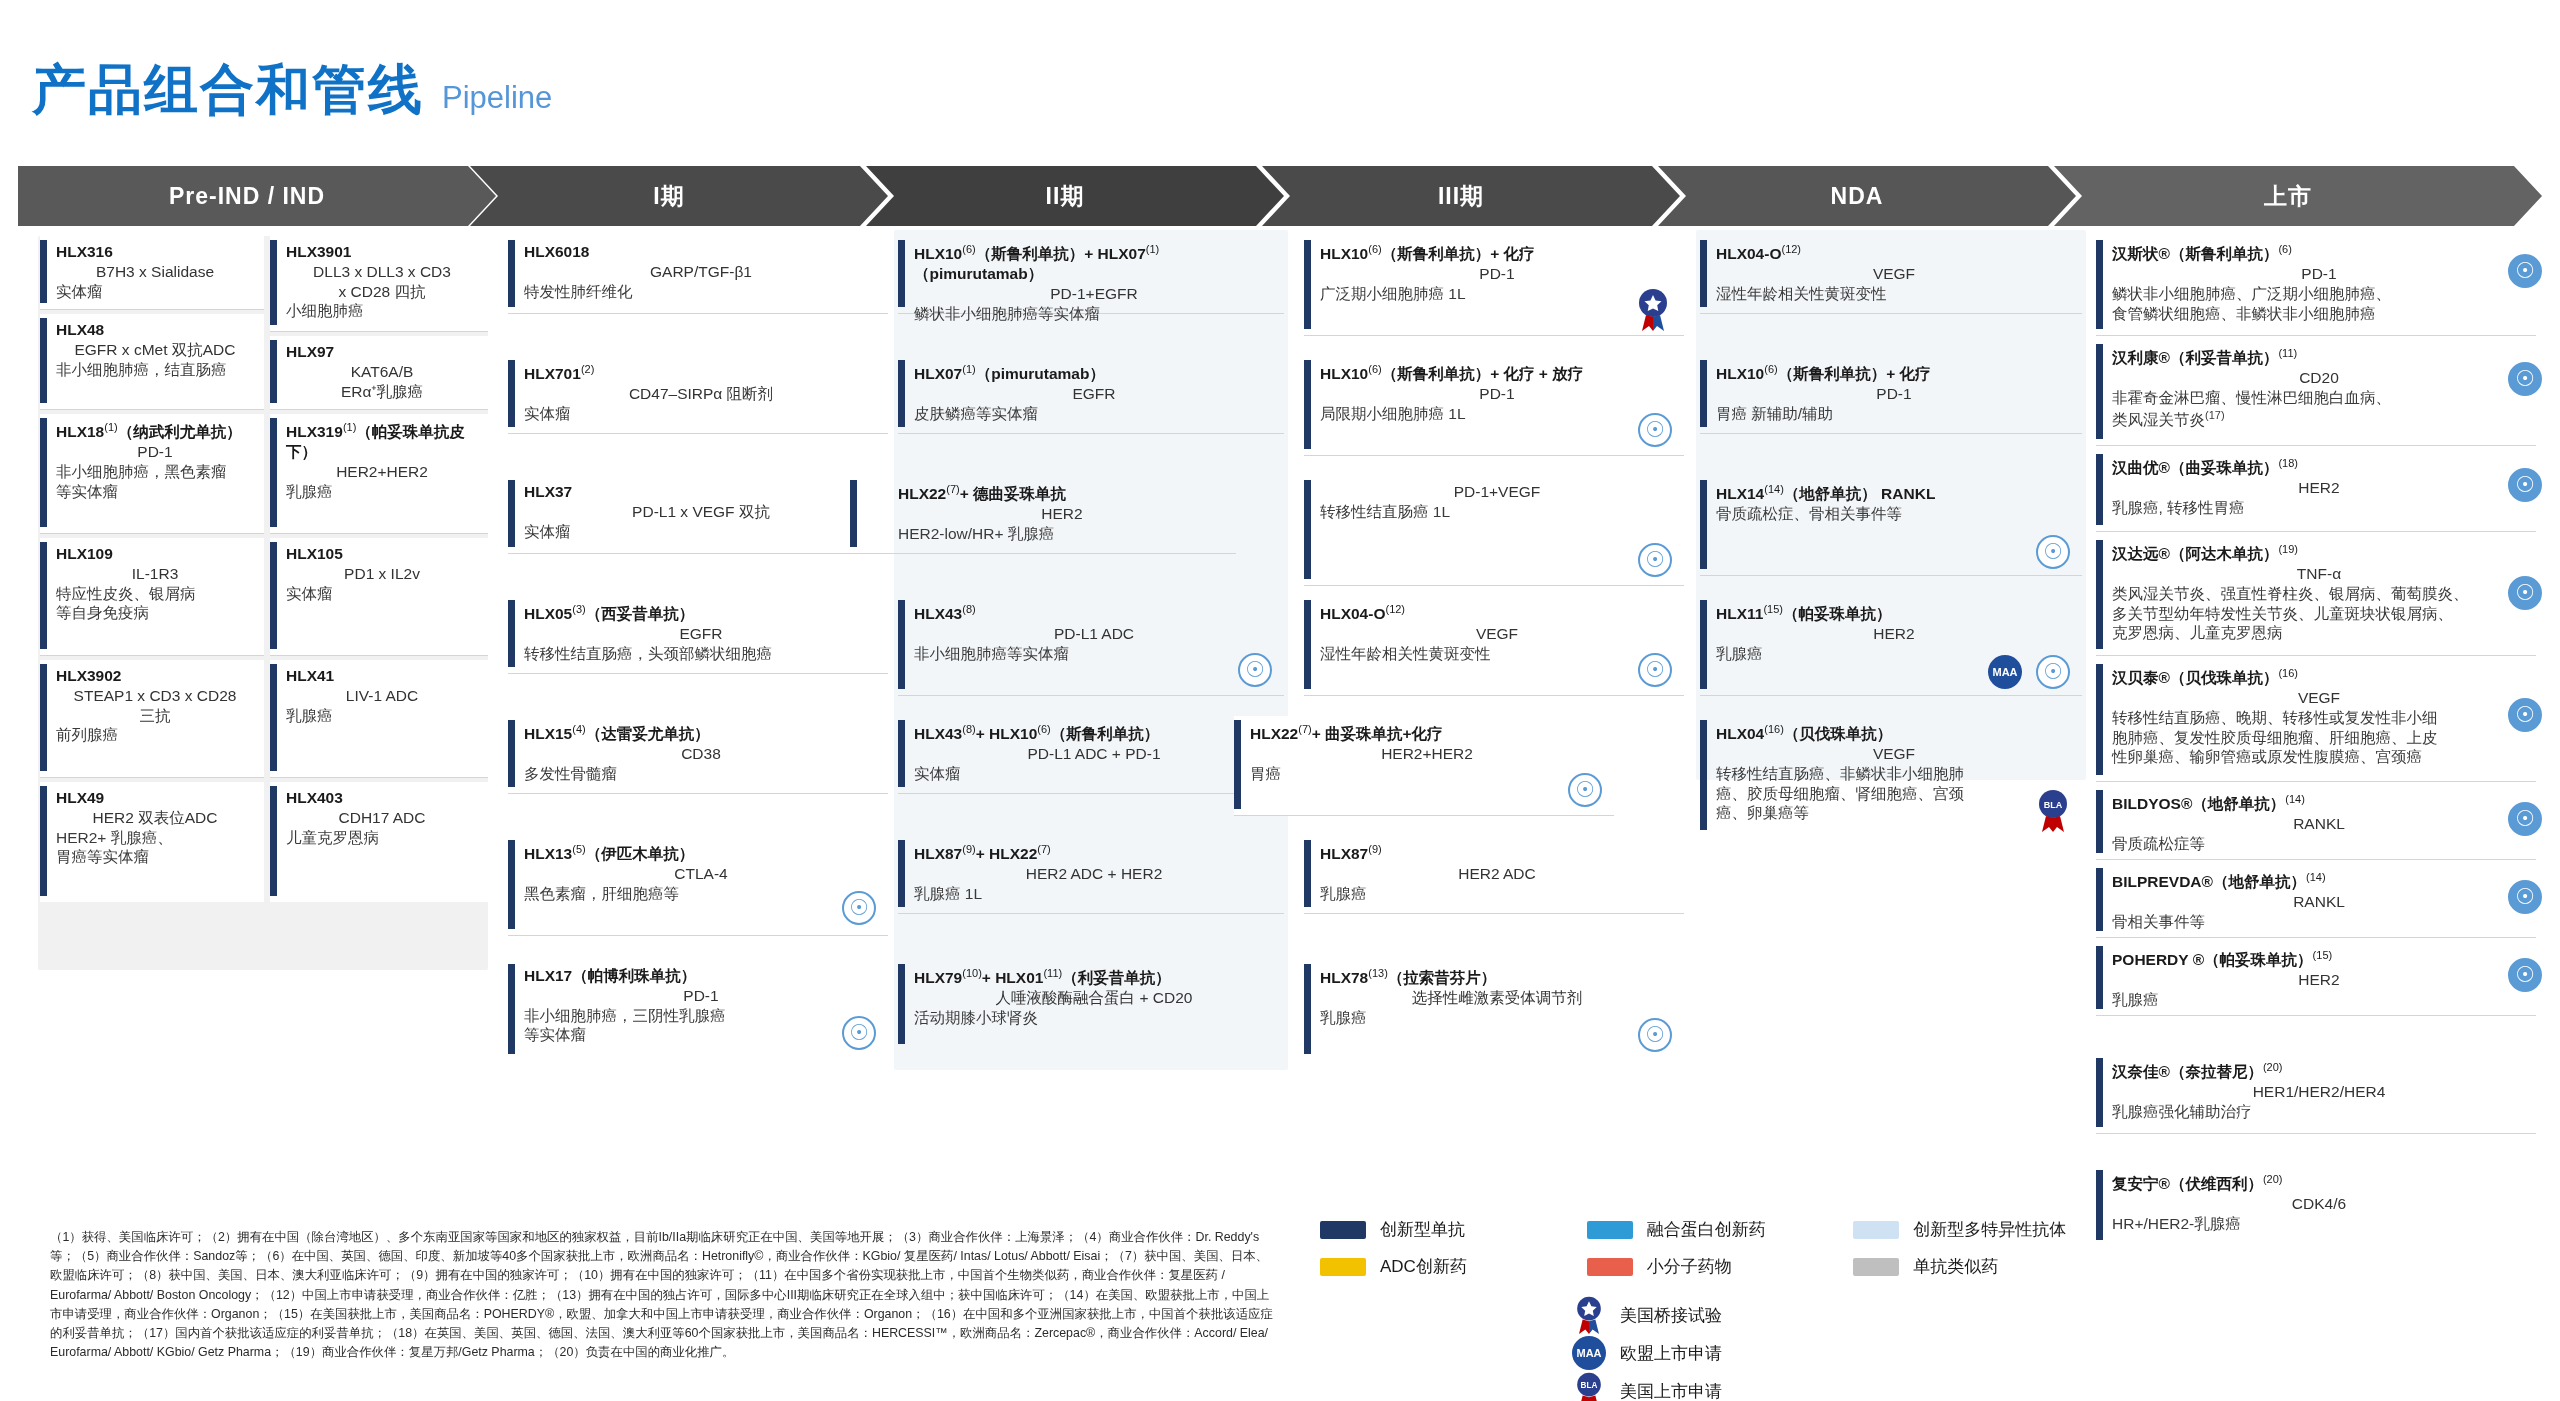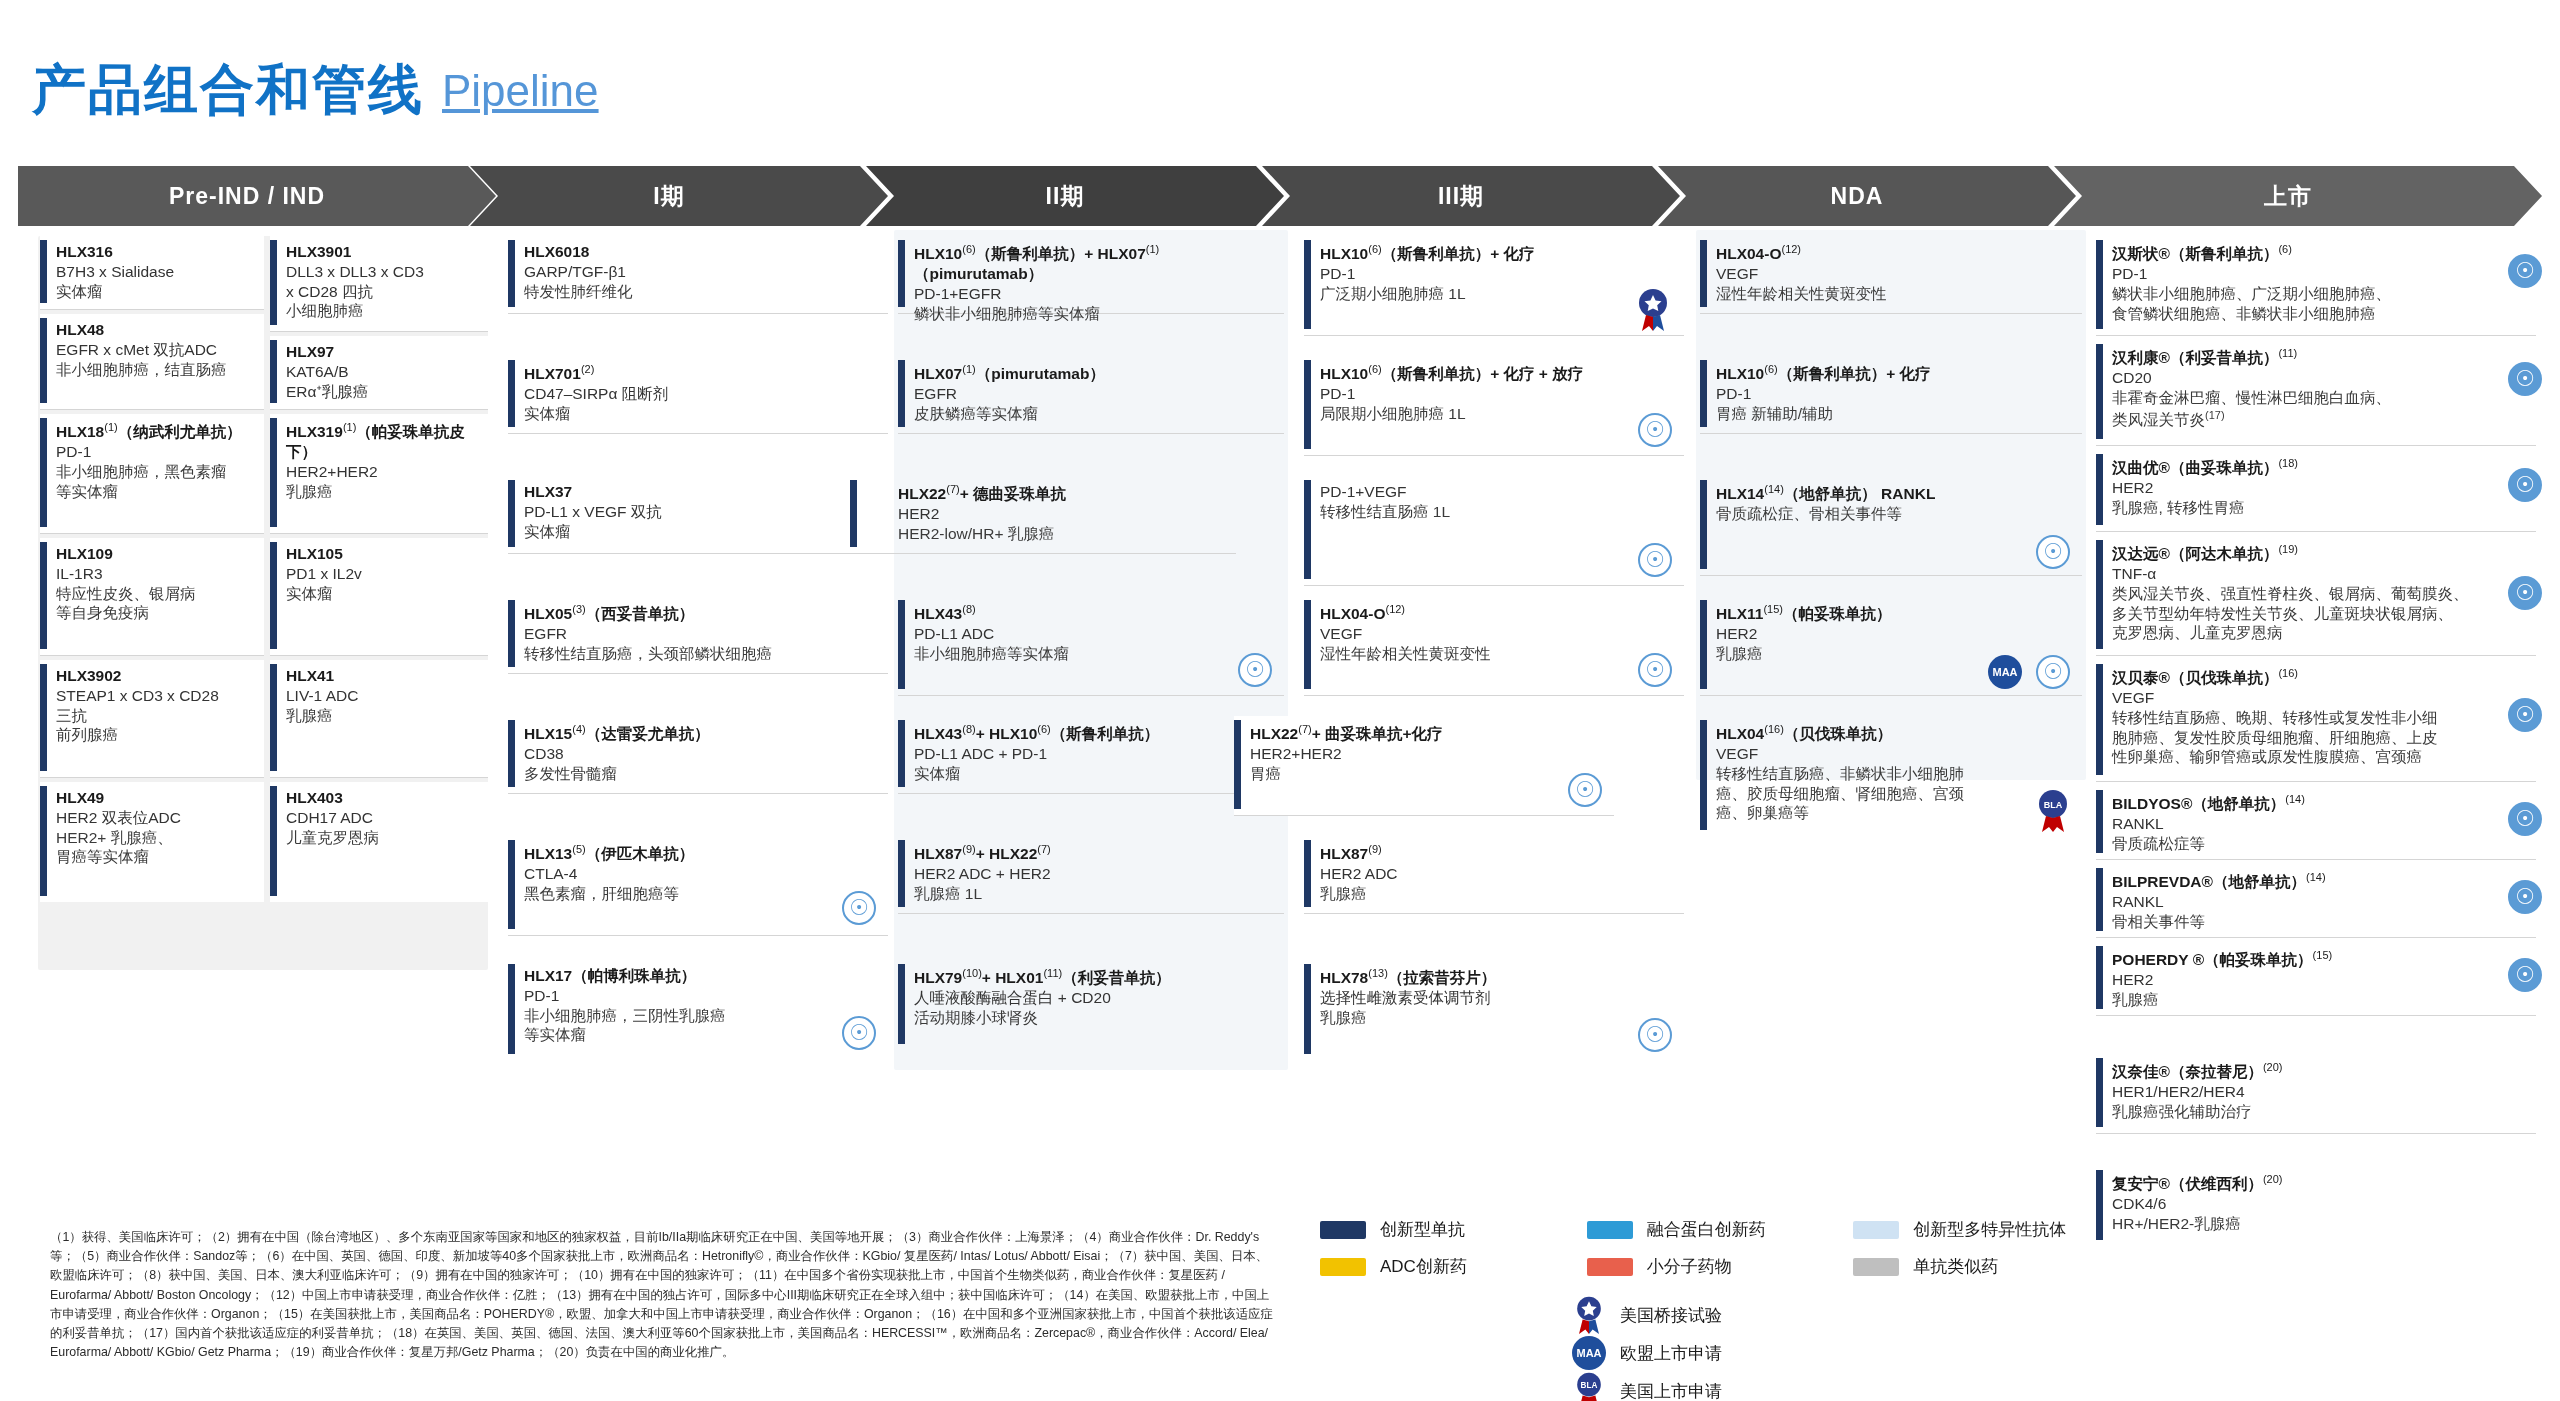--- a/index.html
+++ b/index.html
@@ -9,21 +9,21 @@
     font-family:"Liberation Sans", sans-serif;
     background:#ffffff;
     color:#262626;
     overflow:hidden;
   }
   .page { position:relative; width:2560px; height:1401px; }
 
   
   .title-wrap { position:absolute; left:32px; top:62px; display:flex; align-items:flex-end; gap:18px; }
   .title-cn { font-size:54px; font-weight:bold; color:#1072c6; letter-spacing:2px; line-height:1; }
-  .title-en { font-size:44px; color:#5596d8; line-height:1; position:relative; top:-3px;text-decoration:underline;}
+  .title-en { font-size:31px; color:#5596d8; line-height:1; position:relative; top:-3px;}
 
   
   .bands { position:absolute; left:18px; top:166px; width:2524px; height:60px; }
   .band {
     position:absolute; top:0; height:60px;
     display:flex; align-items:center; justify-content:center;
     color:#fff; font-size:23px; font-weight:bold; letter-spacing:1px;
   }
   .band .lbl { position:relative; left:-10px; }
   .band-shape {
@@ -50,21 +50,21 @@
     background:#fff;
     border-bottom:1px solid #d5d5d5;
     padding:6px 10px 8px 16px;
     font-size:15.5px;
     line-height:1.28;
     color:#2b2b2b;
   }
   .card .bar { position:absolute; left:0; top:4px; bottom:6px; width:7px; background:#1f3864; }
   .card .code { font-weight:bold; color:#1a1a1a; }
   .card .sup { font-size:11px; vertical-align:super; font-weight:normal; }
-  .card .tgt { color:#333; }
+  .card .tgt { color:#333;text-align:center; }
   .card .ind { color:#3a3a3a; }
   .nobdr { border-bottom:none; }
 
   .c-navy   { background:#1f3864; }
   .c-blue   { background:#2e9bd6; }
   .c-yellow { background:#f2c200; }
   .c-red    { background:#e8604c; }
   .c-grey   { background:#bfbfbf; }
   .c-pale   { background:#cfe2f3; }
 

